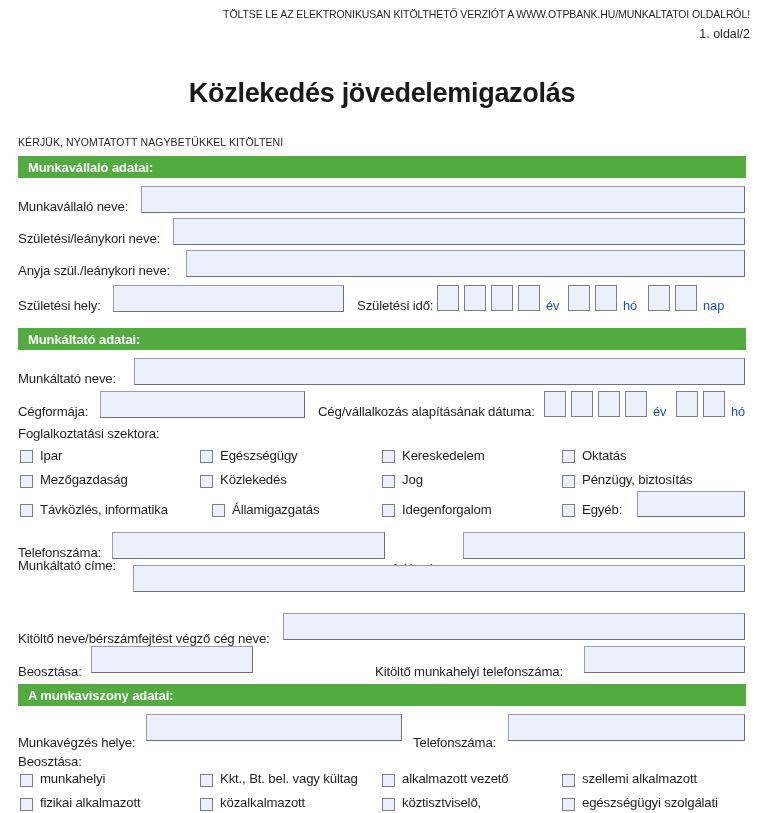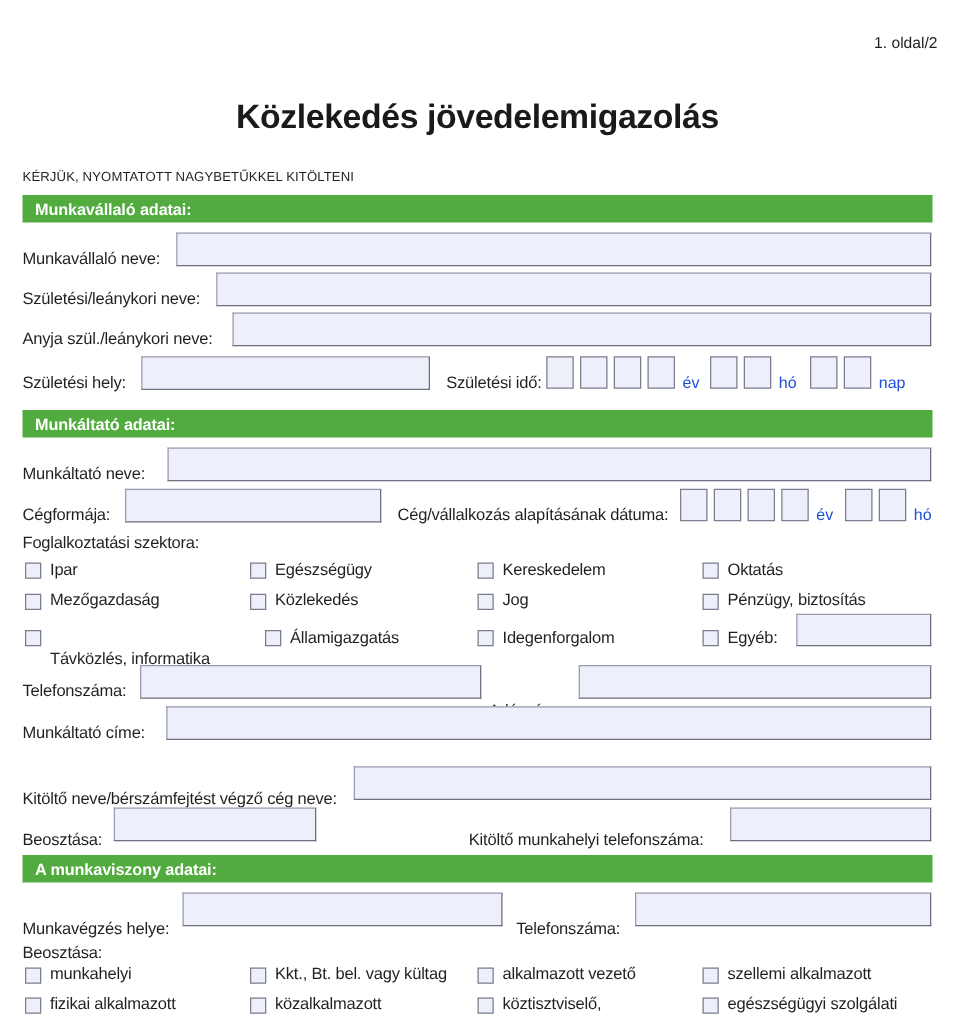--- a/index.html
+++ b/index.html
@@ -106,20 +106,21 @@
     font-size: 13.2px; color: #231f20; white-space: nowrap;
     letter-spacing: -0.15px;
   }
 </style>
 </head>
 <body>
 
 <div id="header">
 
 
+  <div id="header-note">TÖLTSE LE AZ ELEKTRONIKUSAN KITÖLTHETŐ VERZIÓT A WWW.OTPBANK.HU/MUNKALTATOI OLDALRÓL!</div>
   <div id="page-num">1. oldal/2</div>
 </div>
 
 <div id="doc-title">Közlekedés jövedelemigazolás</div>
 
 <div id="fill-instruction">KÉRJÜK, NYOMTATOTT NAGYBETŰKKEL KITÖLTENI</div>
 
 <div class="section-bar" style="top:156px;">Munkavállaló adatai:</div>
 
 <div class="lbl" style="left:18px; top:199px;">Munkavállaló neve:</div>
@@ -190,39 +191,39 @@
 <div class="cb" style="left:200px; top:475px;"></div>
 <div class="cb-lbl" style="left:220px; top:472px;">Közlekedés</div>
 
 <div class="cb" style="left:382px; top:475px;"></div>
 <div class="cb-lbl" style="left:402px; top:472px;">Jog</div>
 
 <div class="cb" style="left:562px; top:475px;"></div>
 <div class="cb-lbl" style="left:582px; top:472px;">Pénzügy, biztosítás</div>
 
 <div class="cb" style="left:20px; top:504px;"></div>
-<div class="cb-lbl" style="left:40px; top:502px;margin-top:17px;">Távközlés, informatika</div>
+<div class="cb-lbl" style="left:40px; top:502px;">Távközlés, informatika</div>
 
 <div class="cb" style="left:212px; top:504px;"></div>
 <div class="cb-lbl" style="left:232px; top:502px;">Államigazgatás</div>
 
 <div class="cb" style="left:382px; top:504px;"></div>
 <div class="cb-lbl" style="left:402px; top:502px;">Idegenforgalom</div>
 
 <div class="cb" style="left:562px; top:504px;"></div>
 <div class="cb-lbl" style="left:582px; top:502px;">Egyéb:</div>
 <div class="fld" style="left:637px; top:491px; width:108px; height:26px;"></div>
 
 <div class="lbl" style="left:18px; top:545px;">Telefonszáma:</div>
 <div class="fld" style="left:112px; top:532px; width:273px; height:27px;"></div>
 
 <div class="lbl" style="left:391px; top:545px;margin-top:16px;">Adószám:</div>
 <div class="fld" style="left:463px; top:532px; width:282px; height:27px;"></div>
 
-<div class="lbl" style="left:18px; top:578px;">Munkáltató címe:</div>
+<div class="lbl" style="left:18px; top:558px;">Munkáltató címe:</div>
 <div class="fld" style="left:133px; top:565px; width:612px; height:27px;"></div>
 
 <div class="lbl" style="left:18px; top:631px;">Kitöltő neve/bérszámfejtést végző cég neve:</div>
 <div class="fld" style="left:283px; top:613px; width:462px; height:27px;"></div>
 
 <div class="lbl" style="left:18px; top:664px;">Beosztása:</div>
 <div class="fld" style="left:91px; top:646px; width:162px; height:27px;"></div>
 
 <div class="lbl" style="left:375px; top:664px;">Kitöltő munkahelyi telefonszáma:</div>
 <div class="fld" style="left:584px; top:646px; width:161px; height:27px;"></div>

